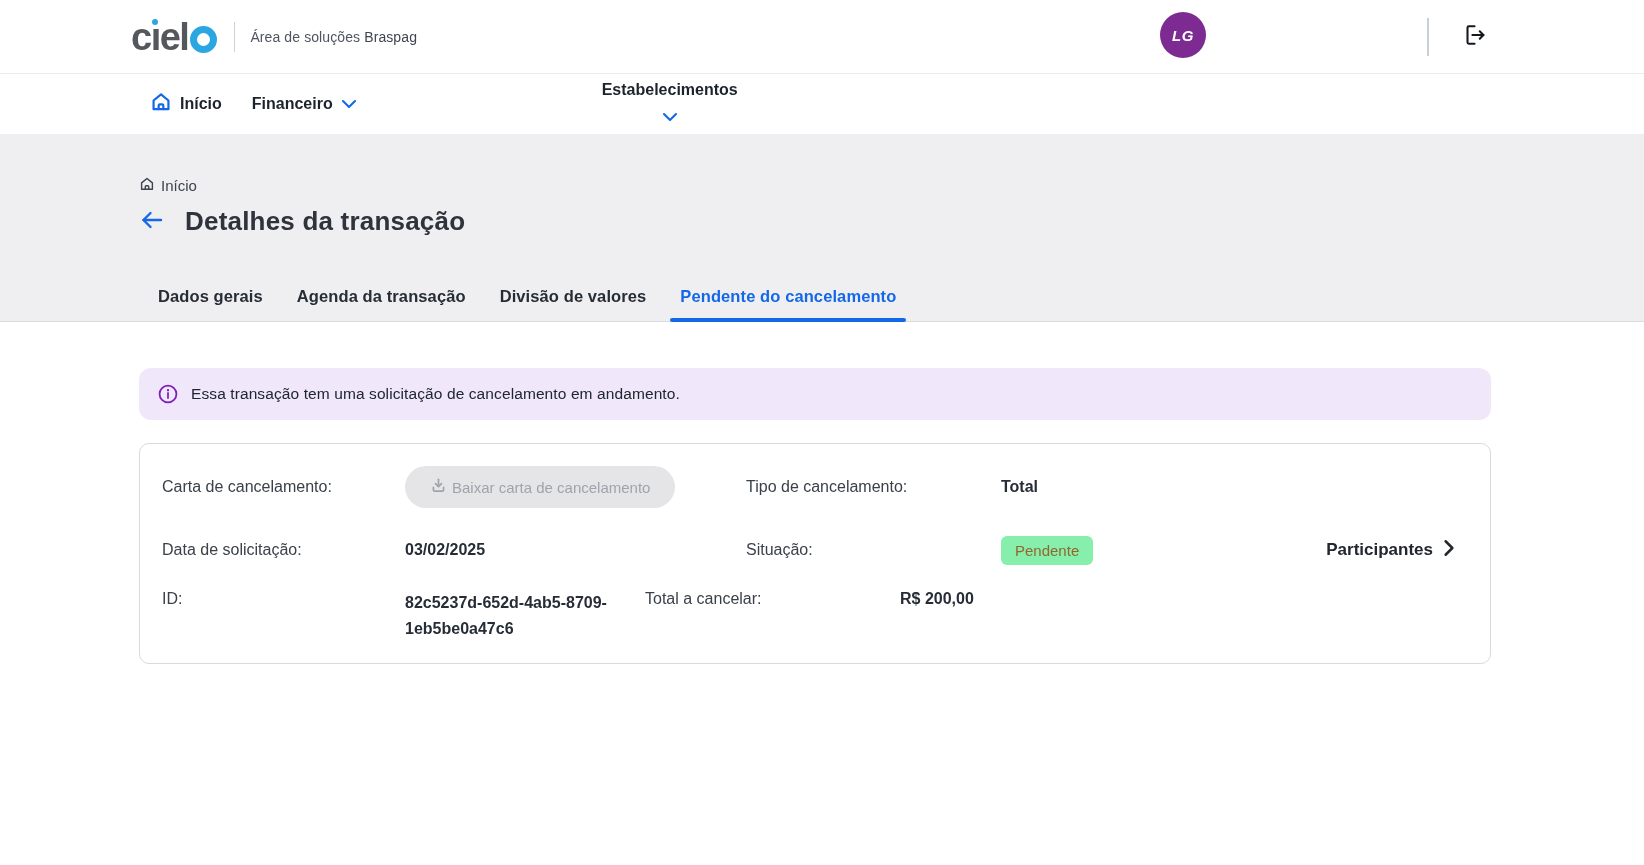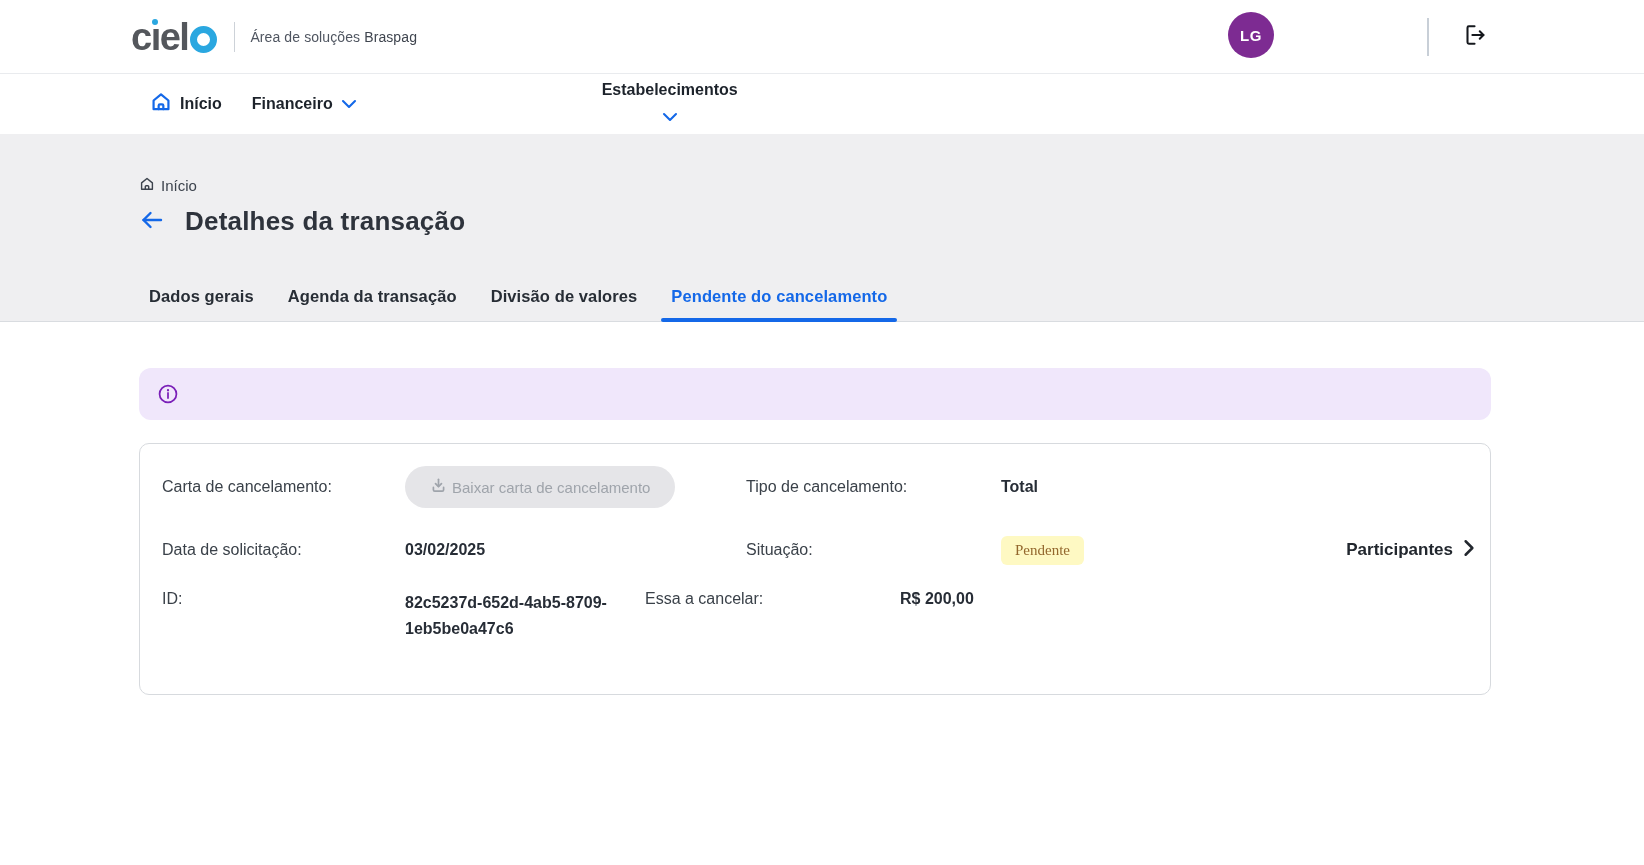--- a/index.html
+++ b/index.html
@@ -13,73 +13,73 @@
   .logo { font-size:38px; font-weight:700; color:#54575c; letter-spacing:-1.5px; line-height:1;
           display:flex; align-items:center; }
   .logo .lg-i { position:relative; }
   .logo .lg-dot { position:absolute; top:1px; left:50%; transform:translateX(-50%);
                   width:6px; height:6px; border-radius:50%; background:#2aa7e0; }
   .logo .lg-o { display:inline-block; width:27px; height:27px; border:7px solid #2aa7e0;
                 border-radius:50%; margin-left:2px; margin-top:6px; }
   .brand-divider { width:1px; height:30px; background:#cdd2d8; margin:0 15px 0 17px; }
   .brand-sub { font-size:14px; color:#4f5560; letter-spacing:.1px; }
   .brand-sub b { font-weight:400; color:#3f454f; }
-  .avatar { position:absolute; left:1228px; top:12px; width:46px; height:46px; border-radius:50%;
+  .avatar { position:absolute; left:1160px; top:12px; width:46px; height:46px; border-radius:50%;
             background:#7d2b92; color:#fff; font-size:15px; font-weight:700;
-            display:flex; align-items:center; justify-content:center; letter-spacing:.5px; cursor:pointer; }
+            display:flex; align-items:center; justify-content:center; letter-spacing:.5px; cursor:pointer;font-style:italic; }
   .hdr-divider { position:absolute; left:1427px; top:18px; width:2px; height:38px; background:#c8cfd7; }
   .logout { position:absolute; left:1458px; top:22px; width:32px; height:30px; cursor:pointer;
             display:flex; align-items:center; justify-content:center; }
 
   
   .nav { height:60px; background:#fff; display:flex; align-items:center; padding-left:150px; }
   .nav-item { display:flex; align-items:center; gap:8px; font-size:16px; font-weight:700;
               color:#1d232b; cursor:pointer; }
   .nav-item + .nav-item { margin-left:30px; }
   .nav-item.estab { margin-left:245px;flex-direction:column; }
   .nav-item .chev { margin-top:2px; }
 
   
   .subheader { position:relative; height:188px; background:#efeff1; border-bottom:1px solid #d9dce0;
                padding:42px 0 0 139px; }
   .breadcrumb { display:flex; align-items:center; gap:6px; font-size:15px; color:#3c434d; cursor:pointer; }
   .title-row { display:flex; align-items:center; gap:20px; margin-top:11px; }
   .back-btn { width:26px; height:26px; display:flex; align-items:center; justify-content:center; cursor:pointer; }
   .page-title { font-size:26px; font-weight:700; color:#2e333c; letter-spacing:.2px; }
-  .tabs { position:absolute; left:139px; bottom:0; display:flex;align-items:center; }
+  .tabs { position:absolute; left:148px; bottom:0; display:flex;align-items:center; }
   .tab { position:relative; font-size:16.5px; font-weight:700; color:#272d35; padding:0 10px 15px 10px;
          margin-right:14px; cursor:pointer; letter-spacing:.1px; }
   .tab.active { color:#1468e8; }
   .tab.active .tab-underline { position:absolute; left:0; right:0; bottom:-1px; height:4px;
          background:#1468e8; border-radius:3px; }
 
   
   .main { padding:46px 0 0 139px; }
   .banner { width:1352px; height:52px; background:#f0e7fb; border-radius:12px;
             display:flex; align-items:center; padding:0 18px; }
   .banner-icon { width:22px; height:22px; flex:0 0 auto; }
   .banner-text { margin-left:12px; font-size:15.5px; color:#20262e; letter-spacing:.1px; }
 
-  .card { width:1352px; height:252px; margin-top:23px; background:#fff;
-          border:1px solid #d7dade; border-radius:10px; padding:22px 15px 0 22px; }
+  .card { width:1352px; height:221px; margin-top:23px; background:#fff;
+          border:1px solid #d7dade; border-radius:10px; padding:22px 35px 0 22px; }
   .c-row { display:flex; align-items:center; }
   .c-row.r1 { height:42px; }
   .c-row.r2 { height:32px; margin-top:26px; }
   .c-row.r3 { margin-top:24px; align-items:flex-start; }
   .c-label1 { width:243px; font-size:16px; color:#3a4149; }
   .c-val1   { width:341px; font-size:16px; font-weight:700; color:#272d36; }
   .c-label2 { width:255px; font-size:16px; color:#3a4149; }
   .c-val2   { flex:1; font-size:16px; font-weight:700; color:#272d36; }
   .id-value { max-width:240px; line-height:26px; word-break:break-word; }
 
   .dl-btn { display:inline-flex; align-items:center; gap:5px; height:42px; padding:0 25px;
             background:#e5e5e8; border:none; border-radius:21px; color:#9fa4ab;
             font-size:15px; font-weight:500; font-family:inherit; cursor:not-allowed; }
-  .badge { display:inline-block; padding:6px 14px; border-radius:6px; background:#fef9c3;
-           color:#93672d; font-size:15px; font-weight:500;font-family:Liberation Serif, serif; }
+  .badge { display:inline-block; padding:6px 14px; border-radius:6px; background:#86efac;
+           color:#93672d; font-size:15px; font-weight:500; }
   .participantes { display:flex; align-items:center; gap:10px; margin-left:auto;
                    font-size:17px; font-weight:700; color:#22272e; cursor:pointer; }
 </style>
 </head>
 <body>
 
 <div class="header">
   <div class="brand">
     <div class="logo">
       <span>c</span>
@@ -177,20 +177,21 @@
 <div class="main">
 
   <div class="banner">
     <span class="banner-icon">
       <svg width="22" height="22" viewBox="0 0 24 24" fill="none">
         <circle cx="12" cy="12" r="9.2" stroke="#7a1fb8" stroke-width="1.9"></circle>
         <circle cx="12" cy="7.9" r="1.25" fill="#7a1fb8"></circle>
         <path d="M12 10.8v5.6" stroke="#7a1fb8" stroke-width="1.9" stroke-linecap="round"></path>
       </svg>
     </span>
+    <span class="banner-text">Essa transação tem uma solicitação de cancelamento em andamento.</span>
   </div>
 
   <div class="card">
 
     <div class="c-row r1">
       <div class="c-label1">Carta de cancelamento:</div>
       <div class="c-val1">
         <button class="dl-btn" disabled="">
           <span>
             <svg width="17" height="17" viewBox="0 0 16 16" fill="none" stroke="#9fa4ab" stroke-width="1.6" stroke-linecap="round" stroke-linejoin="round">
@@ -219,18 +220,18 @@
           <svg width="12" height="18" viewBox="0 0 10 16" fill="none" stroke="#22272e" stroke-width="2.2" stroke-linecap="round" stroke-linejoin="round">
             <path d="M2 2l6 6-6 6"></path>
           </svg>
         </span>
       </div>
     </div>
 
     <div class="c-row r3">
       <div class="c-label1">ID:</div>
       <div class="c-val1 id-value">82c5237d-652d-4ab5-8709-1eb5be0a47c6</div>
-      <div class="c-label2">Essa a cancelar:</div>
+      <div class="c-label2">Total a cancelar:</div>
       <div class="c-val2">R$ 200,00</div>
     </div>
 
   </div>
 </div>
 
 </body></html>

